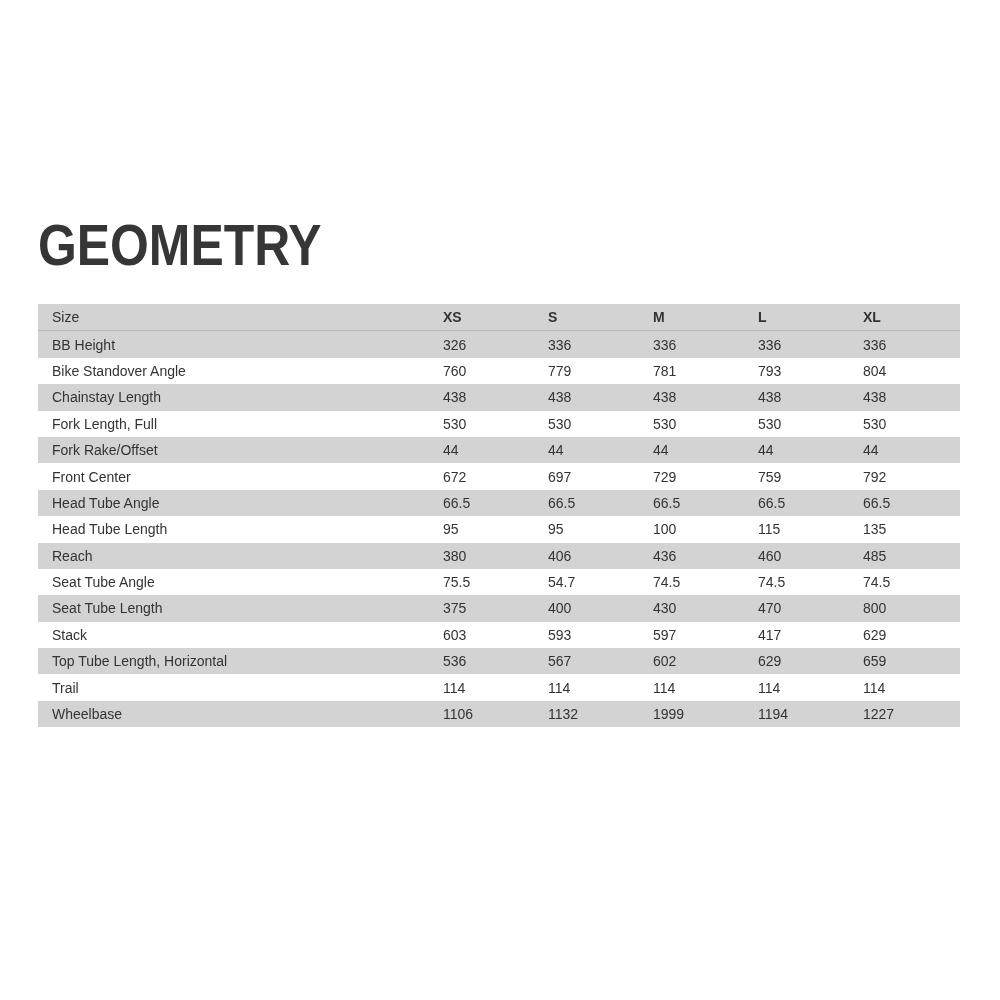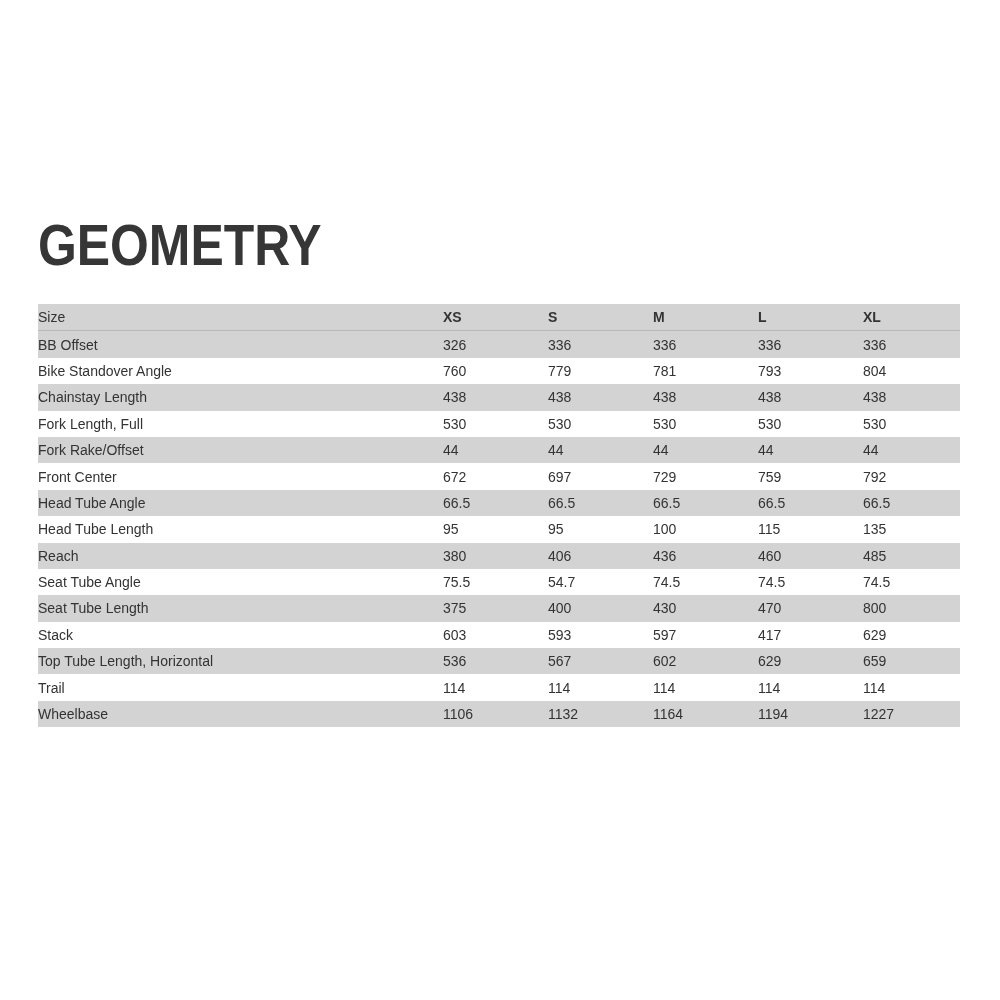--- a/index.html
+++ b/index.html
@@ -42,20 +42,21 @@
     height: 26.4px;
     padding: 0;
     vertical-align: middle;
     text-align: left;
     font-weight: normal;
     color: #333333;
     white-space: nowrap;
     overflow: hidden;
   }
   table.geometry .label-cell {
+    padding-left: 14px;
   }
   table.geometry thead th.size-col {
     font-weight: bold;
   }
   tr.band-gray th,
   tr.band-gray td {
     background: #d3d3d3;
   }
   tr.header-row th {
     border-bottom: 1px solid #b8b8b8;
@@ -80,21 +81,21 @@
       <th class="label-cell">Size</th>
       <th class="size-col">XS</th>
       <th class="size-col">S</th>
       <th class="size-col">M</th>
       <th class="size-col">L</th>
       <th class="size-col">XL</th>
     </tr>
   </thead>
   <tbody>
       <tr class="band-gray">
-        <td class="label-cell">BB Offset</td>
+        <td class="label-cell">BB Height</td>
         <td>326</td>
         <td>336</td>
         <td>336</td>
         <td>336</td>
         <td>336</td>
       </tr>
       <tr>
         <td class="label-cell">Bike Standover Angle</td>
         <td>760</td>
         <td>779</td>
@@ -195,18 +196,18 @@
         <td>114</td>
         <td>114</td>
         <td>114</td>
         <td>114</td>
         <td>114</td>
       </tr>
       <tr class="band-gray">
         <td class="label-cell">Wheelbase</td>
         <td>1106</td>
         <td>1132</td>
-        <td>1164</td>
+        <td>1999</td>
         <td>1194</td>
         <td>1227</td>
       </tr>
     </tbody>
 </table>
 
 </body></html>

